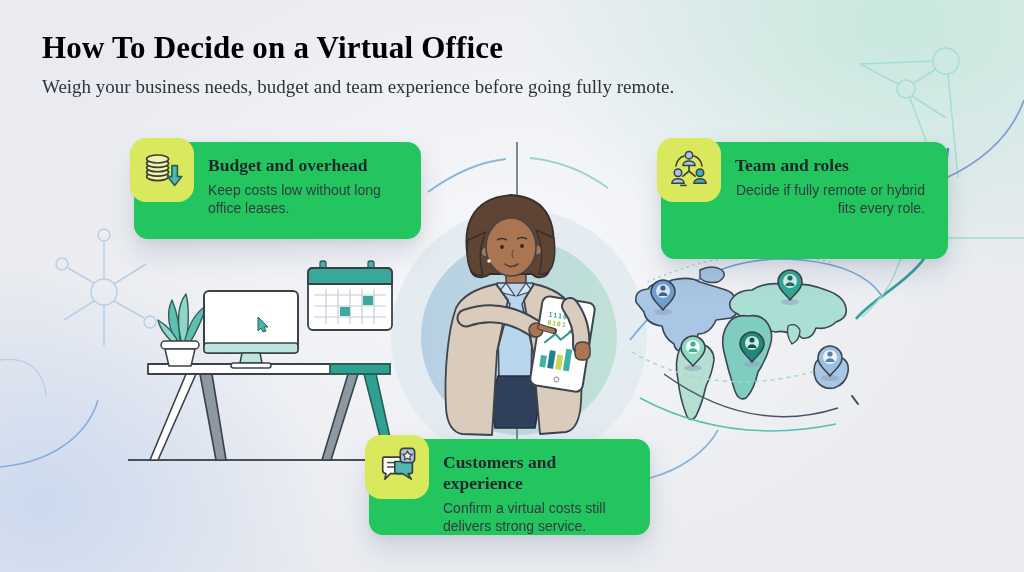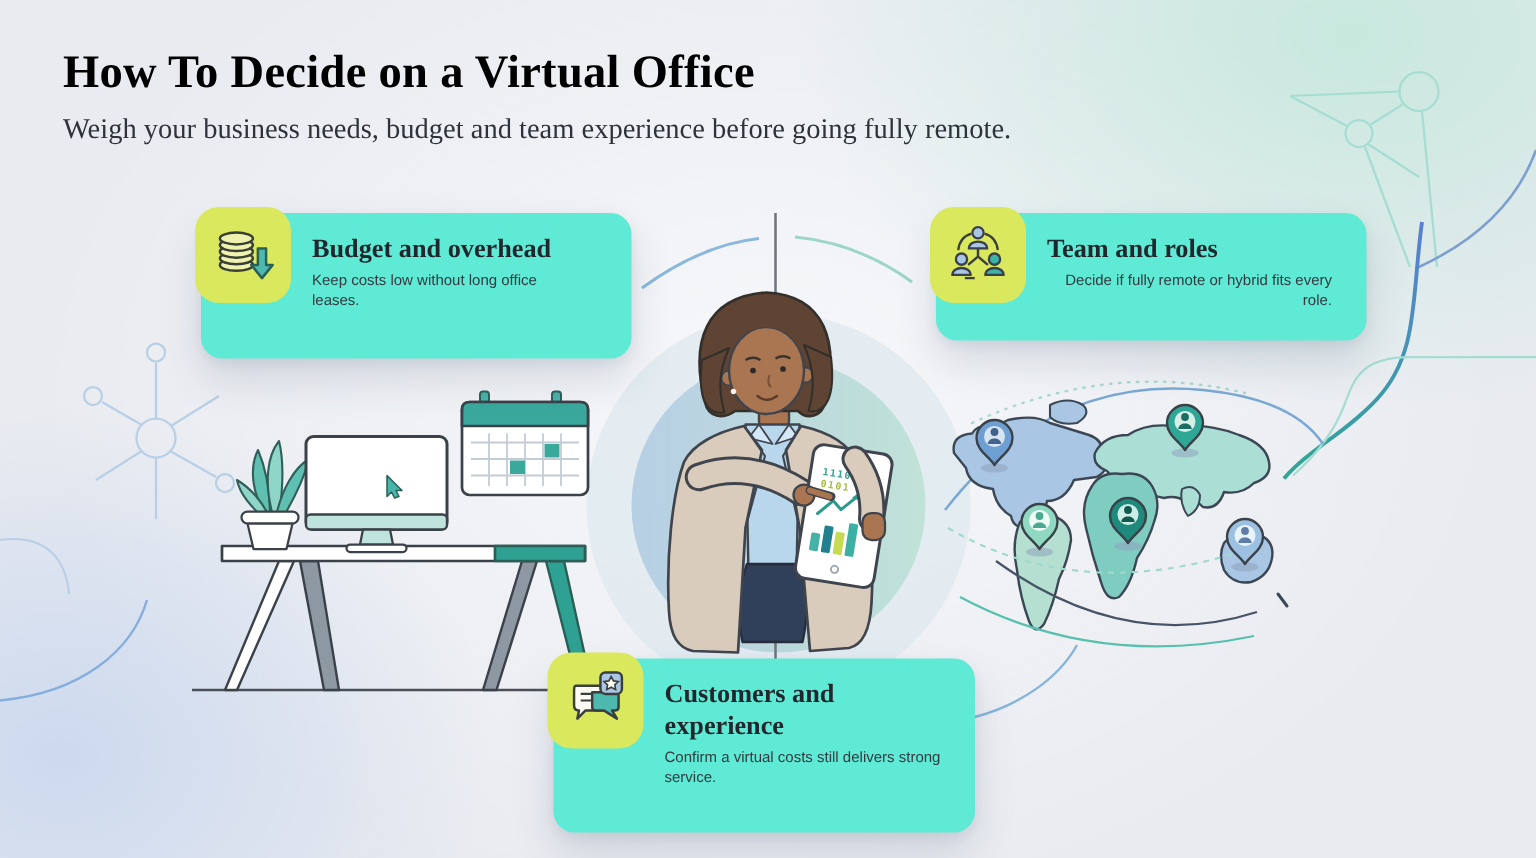--- a/index.html
+++ b/index.html
@@ -16,39 +16,39 @@
   .title-block{position:absolute;left:42px;top:30px;z-index:3;}
   .title-block h1{
     margin:0;font-family:"Liberation Serif",serif;font-weight:700;
     font-size:31px;color:#000000;letter-spacing:0.2px;
   }
   .title-block p{
     margin:10px 0 0 0;font-family:"Liberation Serif",serif;
     font-size:19px;color:#2e333b;
   }
   .card{
-    position:absolute;background:#5eead4;border-radius:14px;z-index:4;
+    position:absolute;background:#22c55e;border-radius:14px;z-index:4;
     box-shadow:0 14px 28px rgba(55,75,105,0.16), 0 3px 8px rgba(55,75,105,0.08);
   }
   .card .tile{
     position:absolute;left:-4px;top:-4px;width:64px;height:64px;
     background:#d9e85c;border-radius:16px;
     display:flex;align-items:center;justify-content:center;
   }
   .card .content{padding:13px 14px 12px 74px;}
   .card h2{
     margin:0;font-family:"Liberation Serif",serif;font-weight:700;
     font-size:17.5px;color:#22272e;
   }
   .card p{
-    margin:5px 0 0 0;font-size:10px;line-height:1.32;color:#343a42;
+    margin:5px 0 0 0;font-size:14px;line-height:1.32;color:#343a42;
   }
   #card-budget{left:134px;top:142px;width:287px;height:97px;}
-  #card-team{left:624px;top:142px;width:287px;height:85px;}
-  #card-customers{left:369px;top:439px;width:281px;height:116px;}
+  #card-team{left:661px;top:142px;width:287px;height:117px;}
+  #card-customers{left:369px;top:439px;width:281px;height:96px;}
   #card-budget p{max-width:178px;}
   #card-team p{max-width:190px;text-align:right;}
   #card-customers p{max-width:208px;}
   svg text.binary{font-family:"DejaVu Sans Mono",monospace;font-size:6.5px;letter-spacing:1px;font-weight:700;}
 </style>
 </head>
 <body>
 
 <svg class="layer" width="1024" height="572" viewBox="0 0 1024 572">
   <defs>

